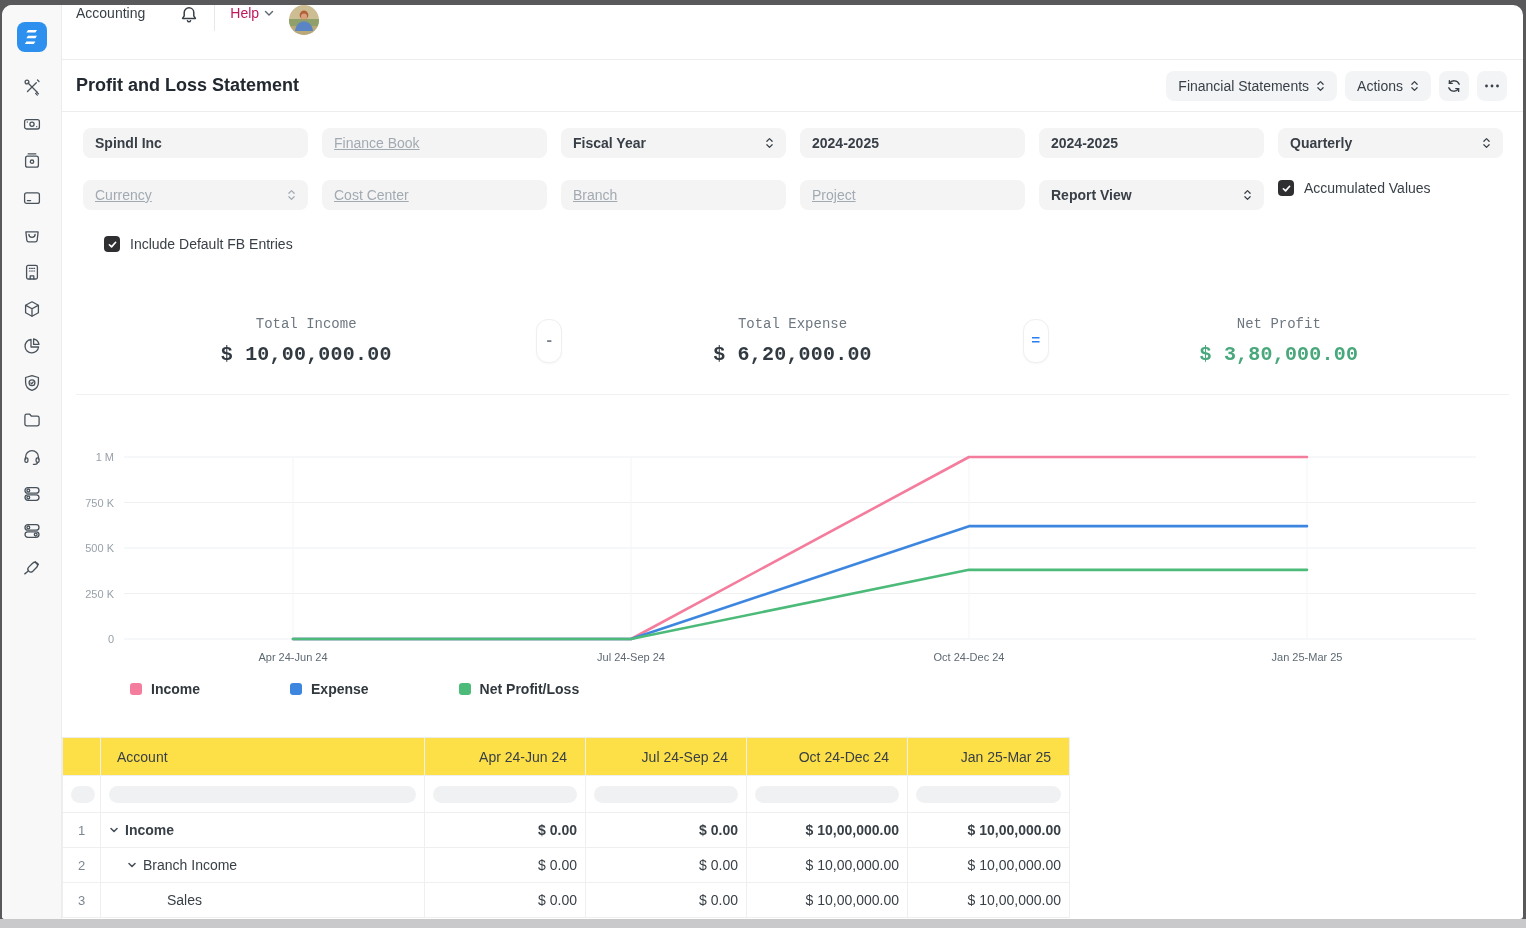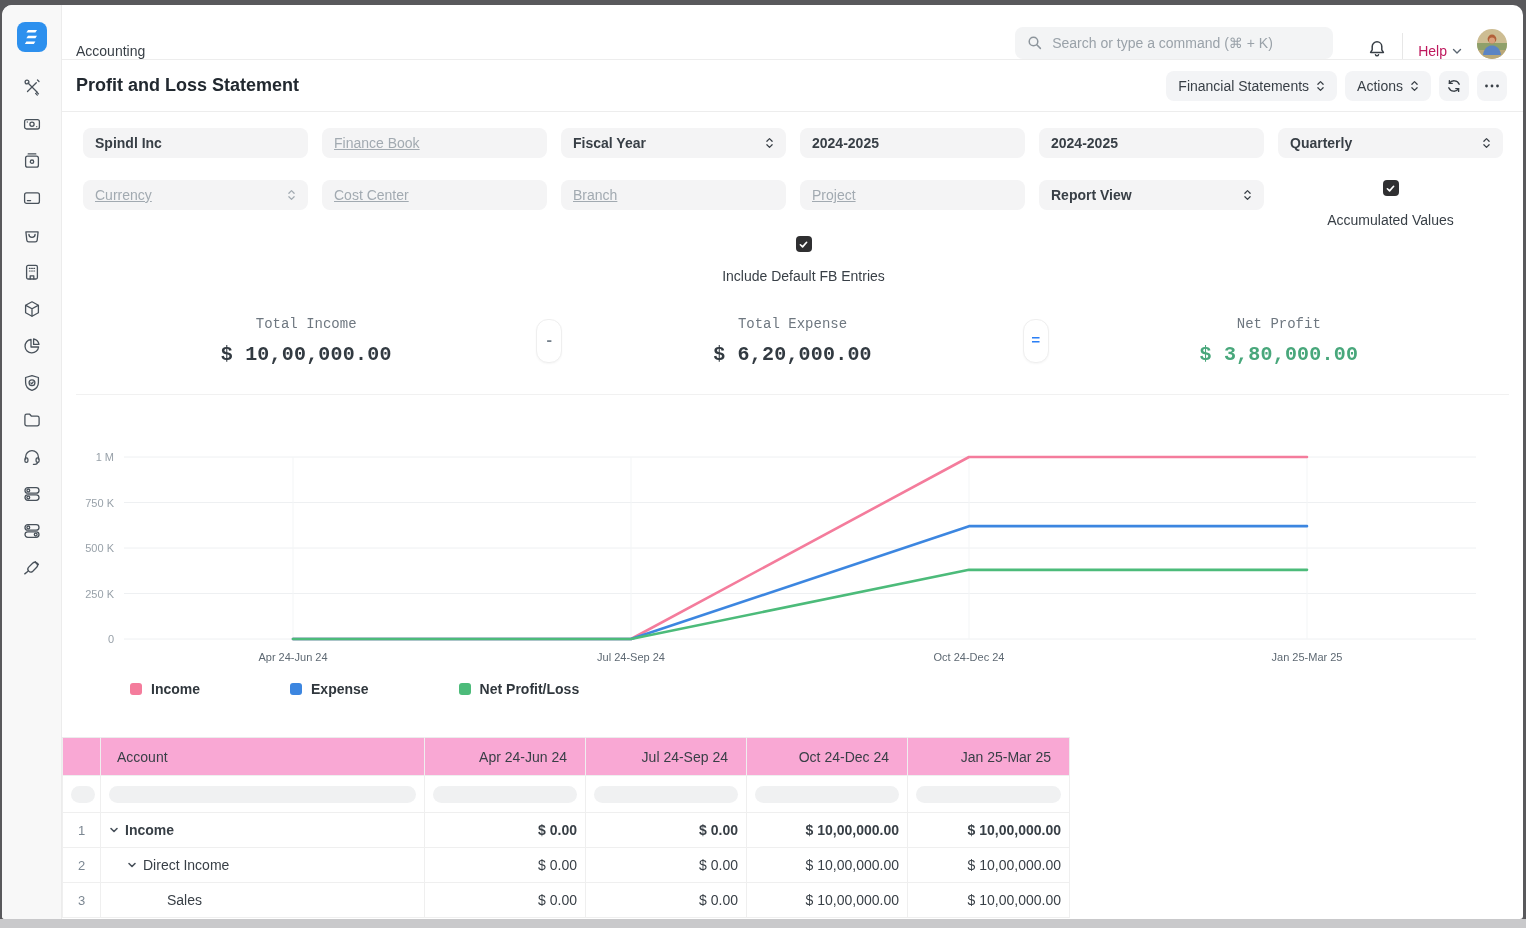--- a/index.html
+++ b/index.html
@@ -25,21 +25,21 @@
   .logo{
     width:30px; height:30px; border-radius:8px; background:#2D90EE;
     display:flex; align-items:center; justify-content:center; margin-bottom:24px; cursor:pointer;
   }
   .nav-icons{ list-style:none; display:flex; flex-direction:column; gap:15px; align-items:center; }
   .nav-icons li{ width:22px; height:22px; display:flex; align-items:center; justify-content:center; cursor:pointer; }
   .nav-icons svg{ width:20px; height:20px; stroke:#49525B; fill:none; stroke-width:1.3; stroke-linecap:round; stroke-linejoin:round; }
   
   .main{ flex:1; display:flex; flex-direction:column; overflow:hidden; }
   .topbar{
-    height:55px; flex:none; display:flex; align-items:flex-end;
+    height:55px; flex:none; display:flex; align-items:flex-start;
     padding:0 16px 0 14px; border-bottom:1px solid #EDEDED;
   }
   .app-title{ font-size:14px; color:#383F46; }
   .search{
     margin-left:auto; width:318px; height:32px; border-radius:8px; background:#F3F4F5;
     display:flex; align-items:center; gap:9px; padding:0 12px; cursor:text;
   }
   .search span{ font-size:14px; color:#9AA2A9; white-space:nowrap; }
   .iconbtn{ background:none; border:none; cursor:pointer; display:flex; align-items:center; }
   .bell{ margin-left:34px; }
@@ -63,21 +63,21 @@
   .filters{ padding:16px 20px 0 21px; flex:none; }
   .fgrid{ display:grid; grid-template-columns:repeat(6,1fr); column-gap:14px; row-gap:22px; }
   .field{
     height:30px; border-radius:8px; background:#F4F4F5; display:flex; align-items:center;
     padding:0 12px; font-size:14px; cursor:pointer; gap:6px;
   }
   .field .val{ flex:1; white-space:nowrap; overflow:hidden; }
   .filled .val{ color:#383F46; font-weight:600; }
   .ph .val{ color:#A2AAB1; font-weight:400;text-decoration:underline; }
   .field .updown.dim{ stroke:#A2AAB1; }
-  .checkfield{ display:flex; align-items:center; gap:16px; cursor:pointer; background:none; height:30px;flex-direction:column; }
+  .checkfield{ display:flex; gap:10px; cursor:pointer; background:none; height:30px; }
   .checkbox{
     width:16px; height:16px; border-radius:4px; background:#2F2F31; flex:none;
     display:flex; align-items:center; justify-content:center;
   }
   .checklabel{ font-size:14px; color:#383F46; }
   .checkrow{ margin:26px 0 0 21px; }
   
   .summary{
     margin:34px 14px 0; padding:16px 0 28px; border-bottom:1px solid #F1F1F1;
     display:flex; align-items:center;font-family:Liberation Mono, monospace;
@@ -97,21 +97,21 @@
   .chart-svg{ display:block; margin-left:2px; }
   .legend{ display:flex; gap:90px; margin:14px 0 0 68px; }
   .legend-item{ display:flex; align-items:center; gap:9px; }
   .legend-swatch{ width:12px; height:12px; border-radius:3px; display:inline-block; }
   .legend-label{ font-size:14px; font-weight:700; color:#30373D; }
   
   .tablewrap{ margin-top:40px; flex:none; }
   table{ border-collapse:collapse; table-layout:fixed; width:1007px; font-size:14px; }
   th,td{ border:1px solid #EFEFEF; border-top:none; }
   thead th{
-    background:#f9a8d4; border-top:1px solid #ECECEC; height:38px;
+    background:#fde047; border-top:1px solid #ECECEC; height:38px;
     font-weight:400; color:#383F46; text-align:left; padding:0 18px 0 16px;
   }
   thead th.num{ padding:0; }
   thead th.qtr{ text-align:right; }
   tr.filterrow td{ height:37px; padding:0 8px; background:#fff; }
   .pill{ height:17px; border-radius:9px; background:#F0F1F2; width:100%; cursor:text; }
   .pill.small{ width:24px; margin:0 auto; }
   tbody tr.datarow td{ height:35px; }
   td.numcell{ text-align:center; color:#7C8792; font-size:13px; }
   td.acc{ padding:0 8px; }
@@ -233,27 +233,20 @@
             <path d="M6.4 13.6 L3.4 16.6 M12.6 3.4 l1.6 1.6 M16 5.8 l-1.2 -1.2" transform="rotate(6 10 10)"></path>
           </svg>
         </li>
     </ul>
   </aside>
 
   <div class="main">
 
     <header class="topbar">
       <span class="app-title">Accounting</span>
-      <div class="search">
-        <svg width="16" height="16" viewBox="0 0 16 16">
-            <circle cx="6.5" cy="6.5" r="4.3" fill="none" stroke="#8D959C" stroke-width="1.5"></circle>
-            <path d="M9.8 9.8 L13.4 13.4" stroke="#8D959C" stroke-width="1.5" stroke-linecap="round"></path>
-          </svg>
-        <span>Search or type a command (⌘ + K)</span>
-      </div>
       <button class="iconbtn bell">
         <svg width="20" height="20" viewBox="0 0 20 20" fill="none" stroke="#383F46" stroke-width="1.5" stroke-linecap="round" stroke-linejoin="round">
             <path d="M10 2.8a4.8 4.8 0 0 0-4.8 4.8v3.2L3.6 13.4h12.8l-1.6-2.6V7.6A4.8 4.8 0 0 0 10 2.8z"></path>
             <path d="M8.5 15.8a1.6 1.6 0 0 0 3 0"></path>
           </svg>
       </button>
       <span class="vdivider"></span>
       <div class="help">
         <span>Help</span>
         <svg width="10" height="7" viewBox="0 0 10 7">
@@ -491,21 +484,21 @@
               <td class="val">$ 10,00,000.00</td>
               <td class="val">$ 10,00,000.00</td>
             </tr>
             <tr class="datarow">
               <td class="numcell">2</td>
               <td class="acc">
                 <div class="accflex" style="padding-left: 18px;">
                   <svg class="chev" viewBox="0 0 10 10">
                     <path d="M2 3.5 L5 6.5 L8 3.5"></path>
                   </svg>
-                  <span class="accname">Direct Income</span>
+                  <span class="accname">Branch Income</span>
                 </div>
               </td>
               <td class="val">$ 0.00</td>
               <td class="val">$ 0.00</td>
               <td class="val">$ 10,00,000.00</td>
               <td class="val">$ 10,00,000.00</td>
             </tr>
             <tr class="datarow">
               <td class="numcell">3</td>
               <td class="acc">

